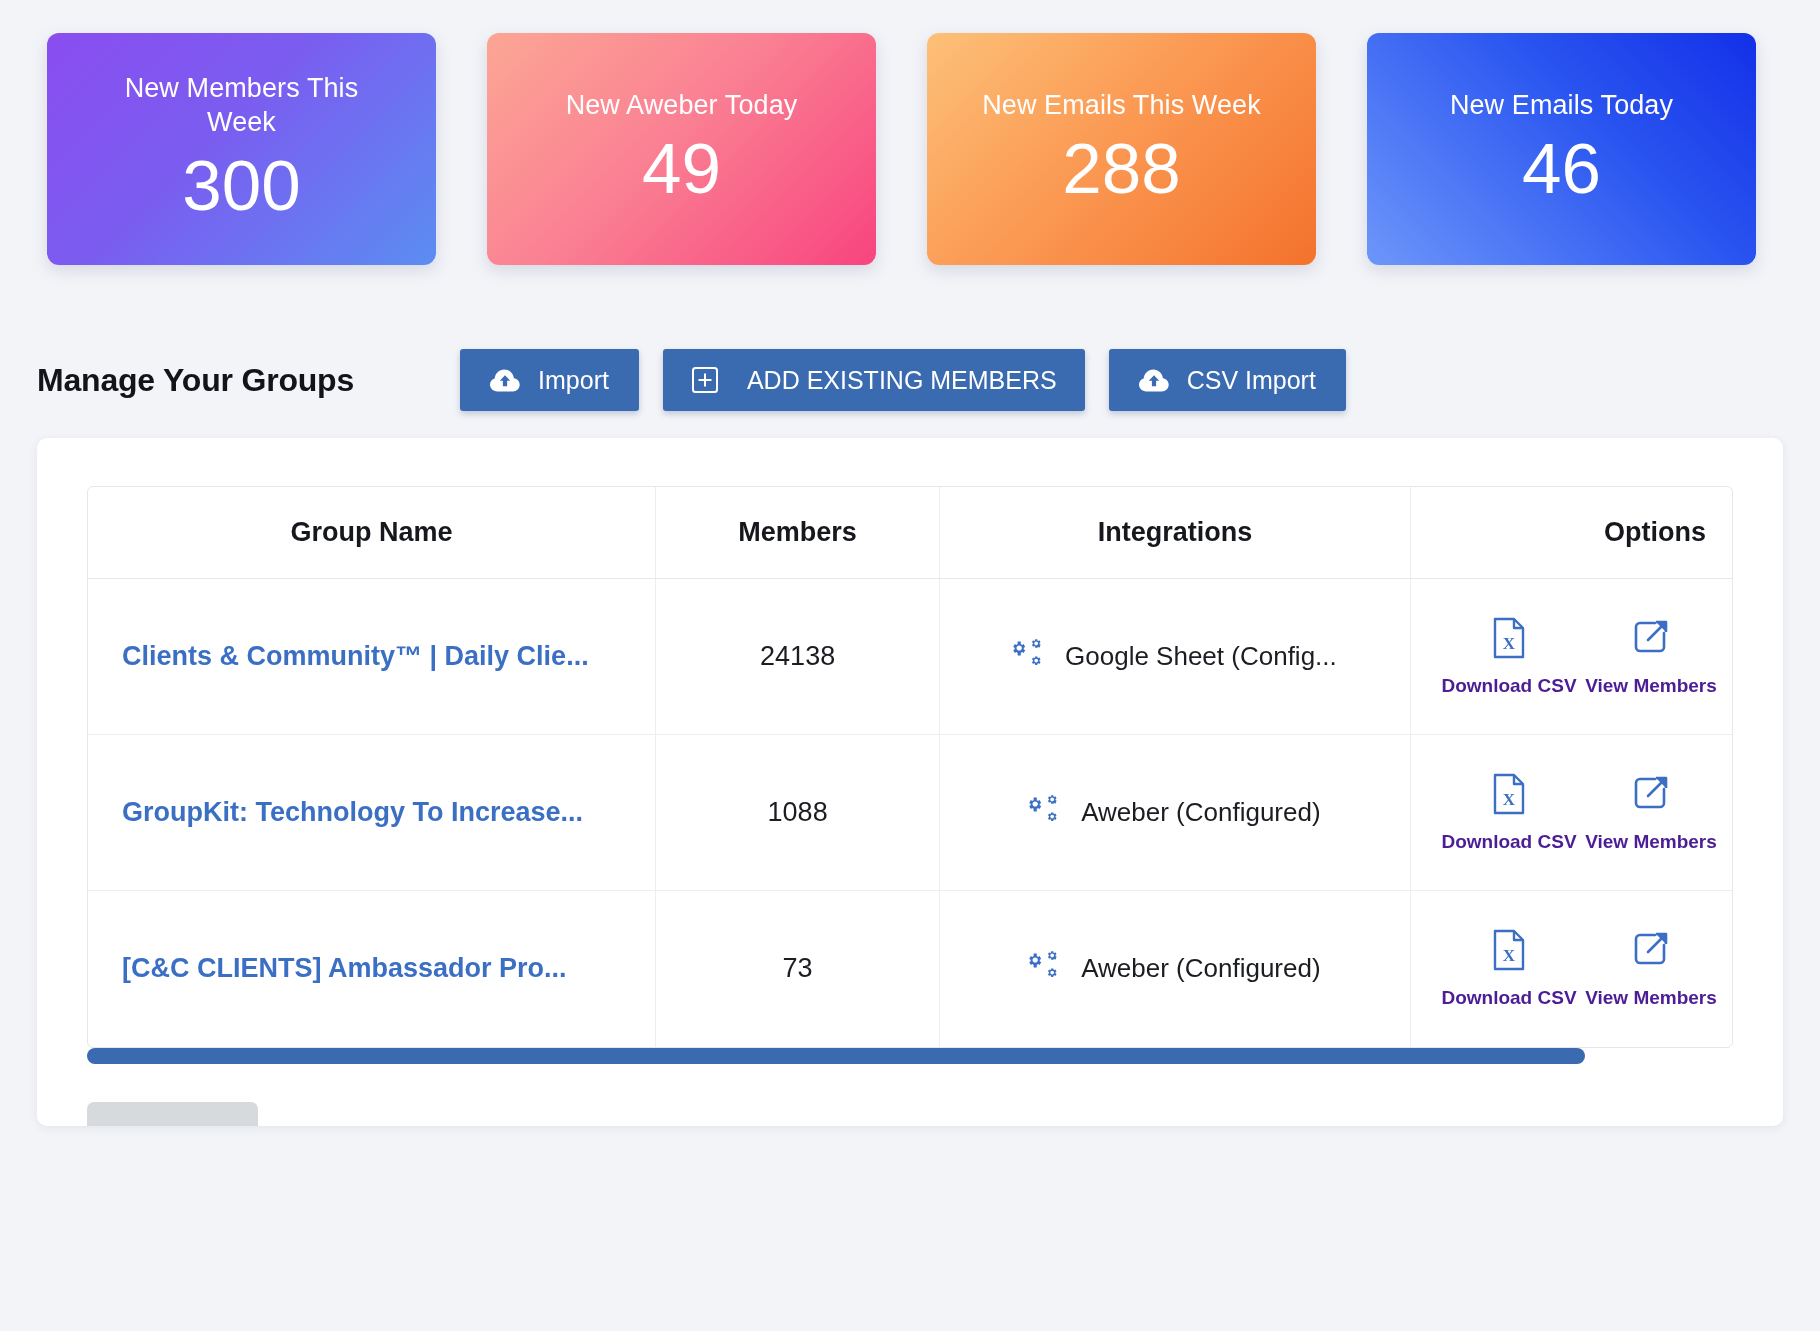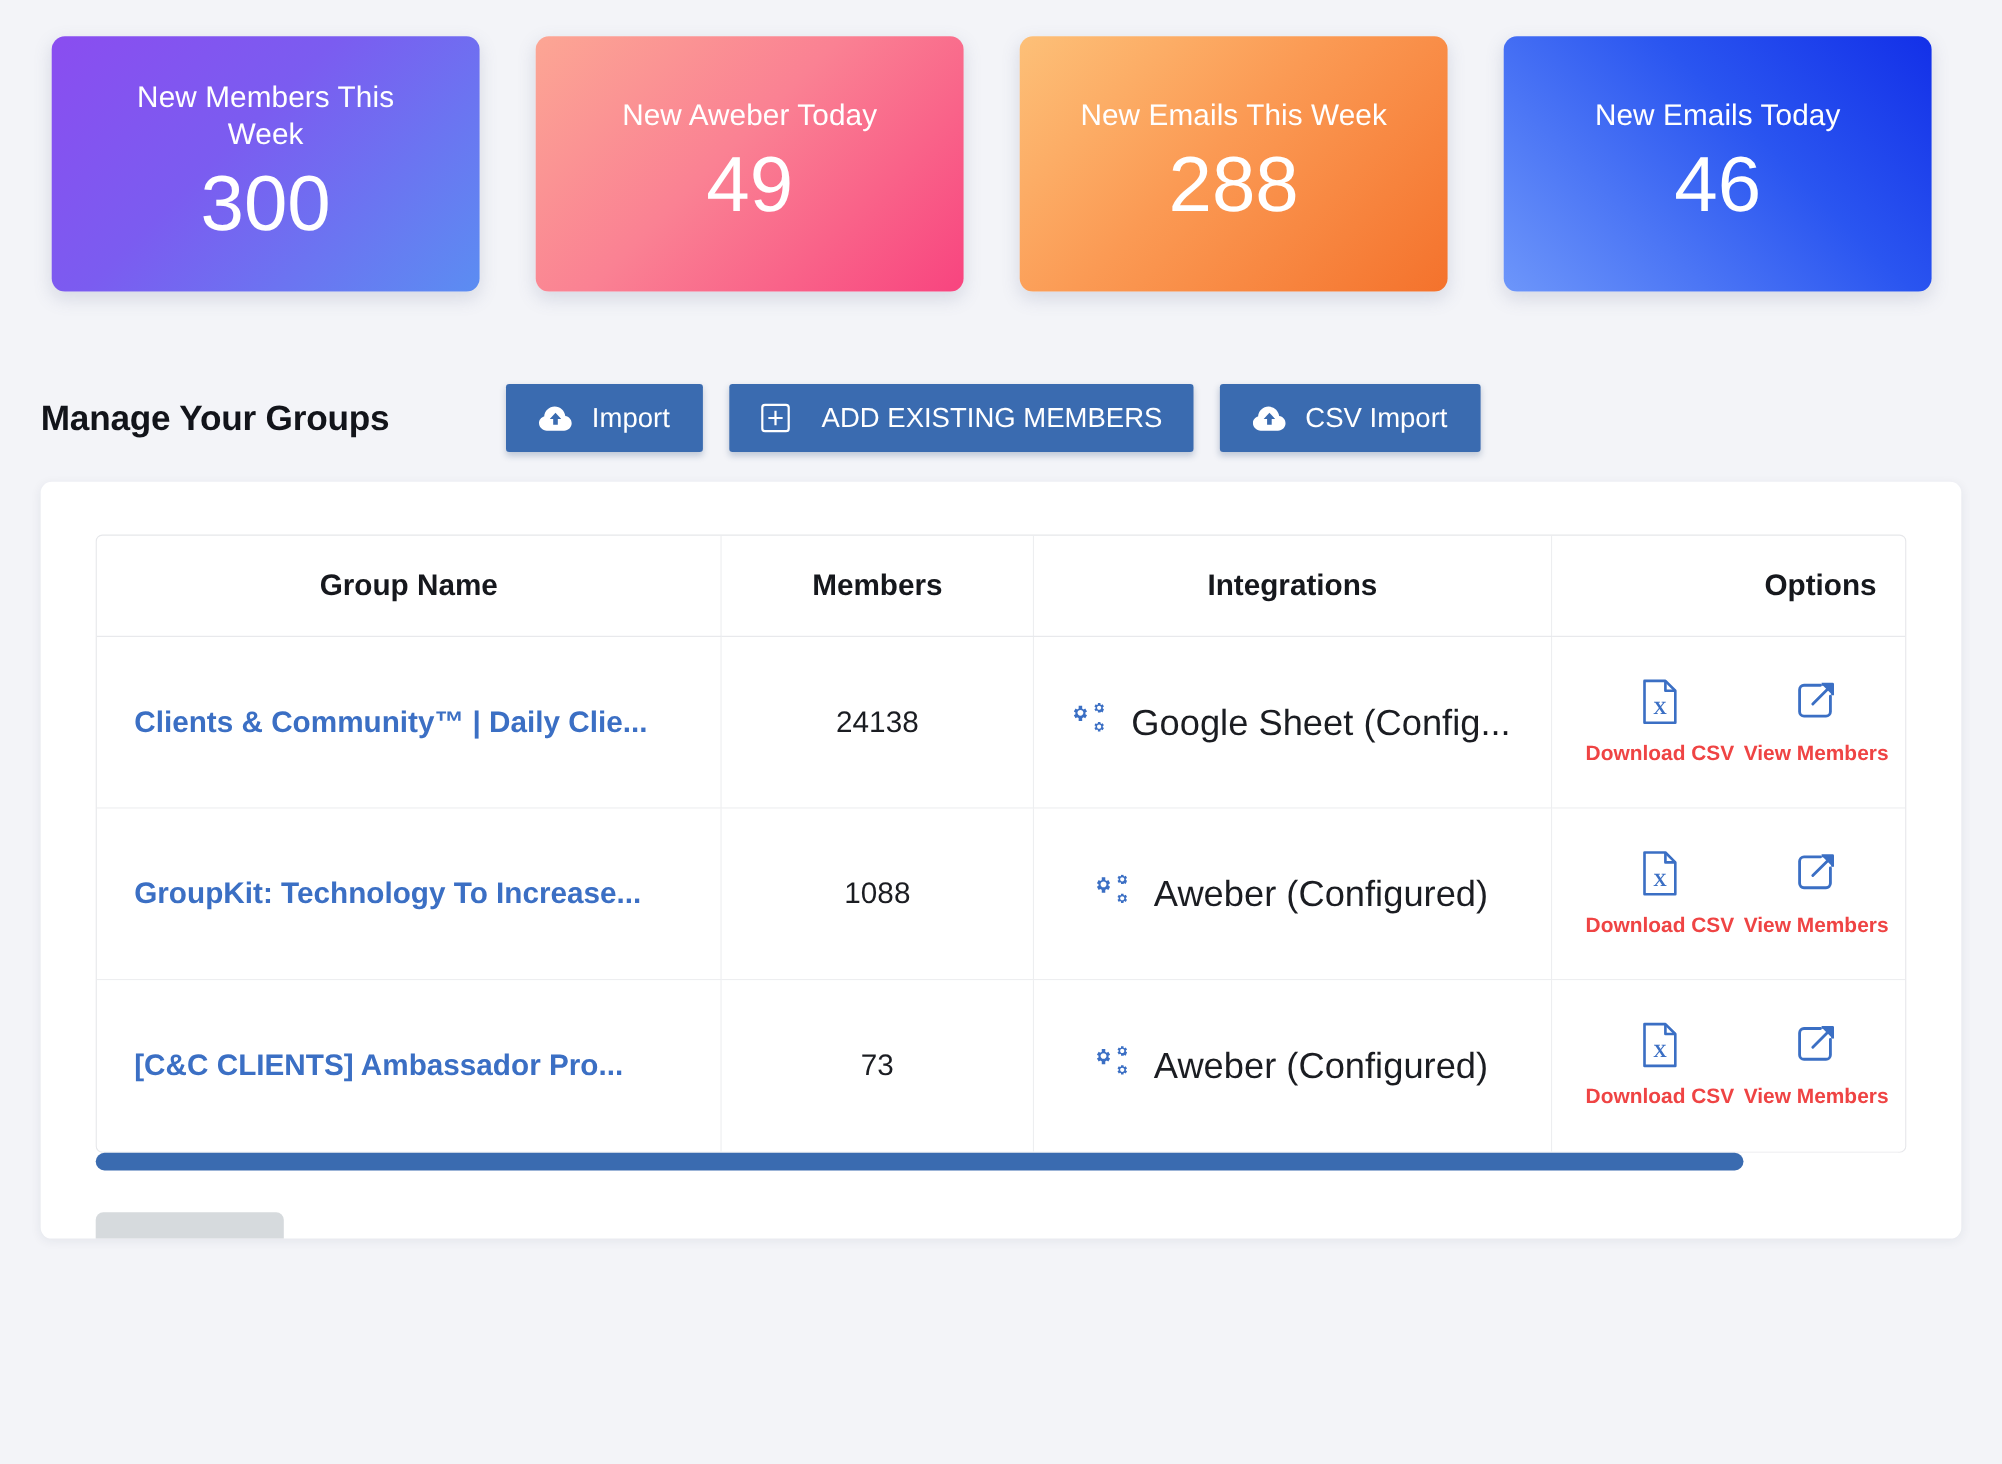--- a/index.html
+++ b/index.html
@@ -188,41 +188,41 @@
     white-space: nowrap;
     overflow: hidden;
     cursor: pointer;
   }
   .integ-cell {
     display: flex;
     align-items: center;
     justify-content: center;
     gap: 22px;
   }
-  .integ-text { font-size: 33px; color: #1b1d22; white-space: nowrap; }
+  .integ-text { font-size: 26px; color: #1b1d22; white-space: nowrap; }
 
   .opt-cell {
     display: flex;
     align-items: center;
     justify-content: flex-end;
     gap: 24px;
     padding-right: 12px;
   }
   .opt-item {
     display: flex;
     flex-direction: column;
     align-items: center;
     gap: 9px;
     cursor: pointer;
     width: 118px;
   }
   .opt-label {
     font-size: 19px;
     font-weight: 700;
-    color: #ef4444;
+    color: #4c1d95;
     white-space: nowrap;
   }
 
   
   .hscroll {
     margin-top: 0;
     height: 16px;
     background: #ffffff;
     position: relative;
     border-radius: 8px;

